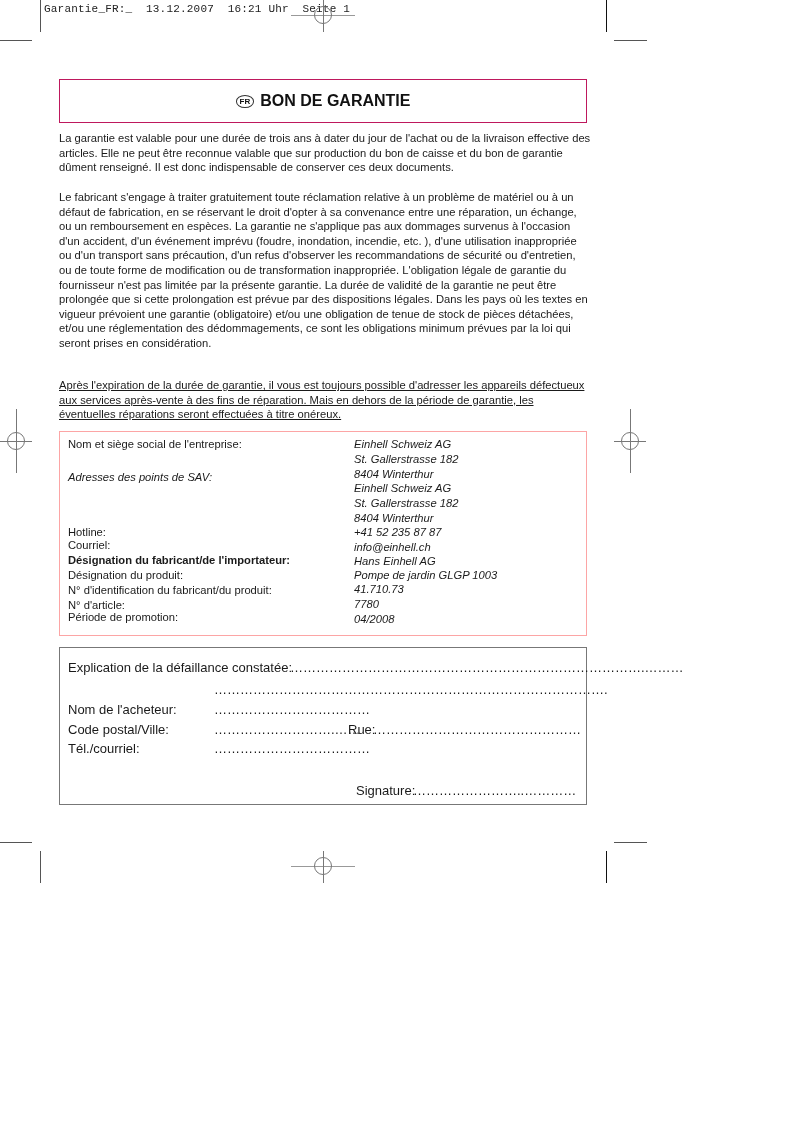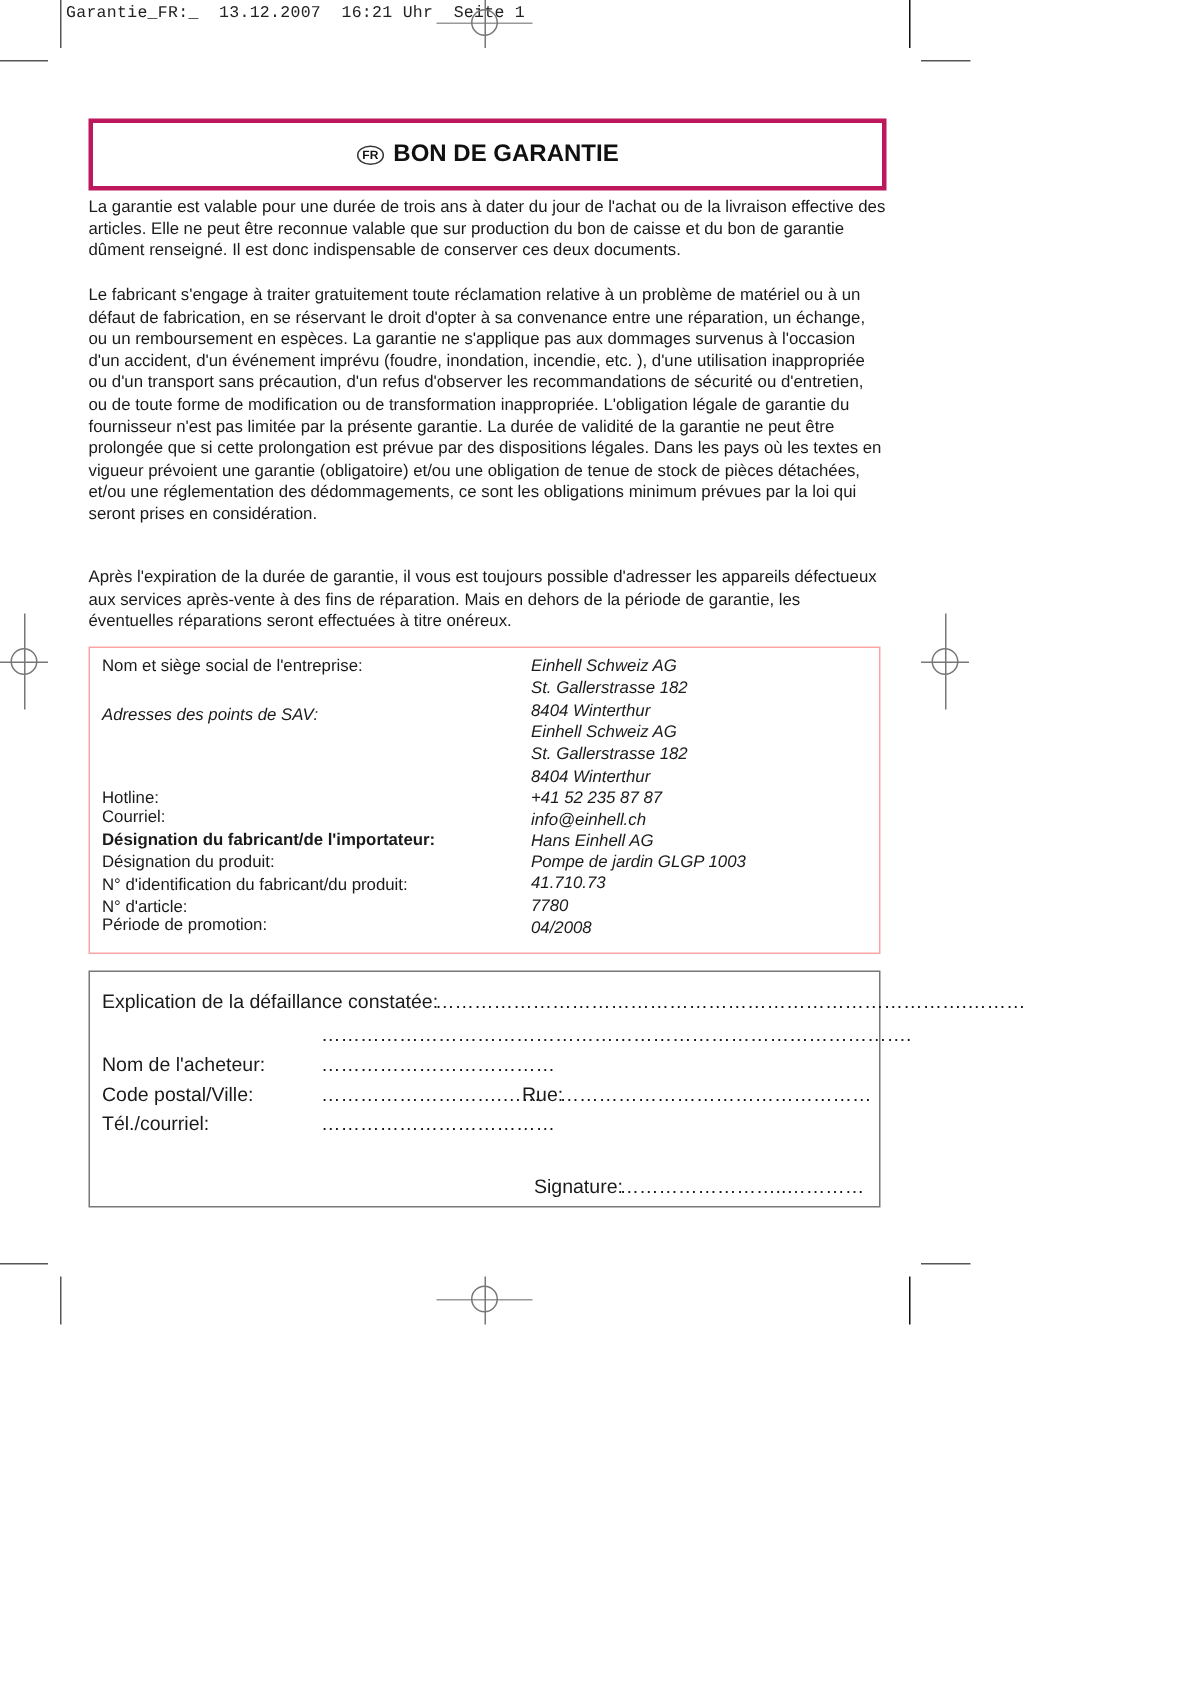--- a/index.html
+++ b/index.html
@@ -3,21 +3,21 @@
 <meta charset="utf-8">
 <style>
   html, body { margin:0; padding:0; background:#fff; }
   body { width:802px; height:1134px; position:relative; overflow:hidden;
          font-family:"Liberation Sans", sans-serif; color:#1a1a1a; }
   .slug { position:absolute; left:44px; top:3px; font-family:"Liberation Mono", monospace;
           font-size:11px; color:#222; white-space:pre; letter-spacing:0.2px; }
   .mark { position:absolute; background:#555; }
   .reg { position:absolute; width:16px; height:16px; border:1px solid #777; border-radius:50%; }
   .title-box { position:absolute; left:59px; top:79px; width:526px; height:42px;
-               border:3px solid #be185d; display:flex; align-items:center; justify-content:center; }
+               border:1px solid #be185d; display:flex; align-items:center; justify-content:center; }
   .title { font-size:16px; font-weight:bold; color:#111; display:flex; align-items:center; gap:6px; }
   .fr-badge { display:inline-block; font-size:8px; font-weight:bold; border:1px solid #333;
               border-radius:50%; padding:1px 3px; line-height:9px; }
   .para { position:absolute; left:59px; width:532px; font-size:11.2px; line-height:14.6px; color:#1a1a1a; }
   .info-box { position:absolute; left:59px; top:431px; width:526px; height:203px; border:1px solid #fca5a5; }
   .info-row { position:absolute; font-size:11.2px; line-height:14px; }
   .info-label { left:8px; }
   .info-val { left:294px; font-style:italic; }
   .form-box { position:absolute; left:59px; top:647px; width:526px; height:156px; border:1px solid #777; }
   .form-text { position:absolute; font-size:13px; line-height:14px; white-space:nowrap; }
@@ -59,21 +59,21 @@
 
 <div class="title-box">
   <div class="title">
     <span class="fr-badge">FR</span>
     <span>BON DE GARANTIE</span>
   </div>
 </div>
 
 <div class="para" style="top:131px;">La garantie est valable pour une durée de trois ans à dater du jour de l'achat ou de la livraison effective des articles. Elle ne peut être reconnue valable que sur production du bon de caisse et du bon de garantie dûment renseigné. Il est donc indispensable de conserver ces deux documents.</div>
 <div class="para" style="top:190px;">Le fabricant s'engage à traiter gratuitement toute réclamation relative à un problème de matériel ou à un défaut de fabrication, en se réservant le droit d'opter à sa convenance entre une réparation, un échange, ou un remboursement en espèces. La garantie ne s'applique pas aux dommages survenus à l'occasion d'un accident, d'un événement imprévu (foudre, inondation, incendie, etc. ), d'une utilisation inappropriée ou d'un transport sans précaution, d'un refus d'observer les recommandations de sécurité ou d'entretien, ou de toute forme de modification ou de transformation inappropriée. L'obligation légale de garantie du fournisseur n'est pas limitée par la présente garantie. La durée de validité de la garantie ne peut être prolongée que si cette prolongation est prévue par des dispositions légales. Dans les pays où les textes en vigueur prévoient une garantie (obligatoire) et/ou une obligation de tenue de stock de pièces détachées, et/ou une réglementation des dédommagements, ce sont les obligations minimum prévues par la loi qui seront prises en considération.</div>
-<div class="para" style="top:378px;">Après l'expiration de la durée de garantie, il vous est toujours possible d'adresser les appareils défectueux aux services après-vente à des fins de réparation. Mais en dehors de la période de garantie, les éventuelles réparations seront effectuées à titre onéreux.</div>
+<div class="para" style="top:378px;text-decoration:underline;">Après l'expiration de la durée de garantie, il vous est toujours possible d'adresser les appareils défectueux aux services après-vente à des fins de réparation. Mais en dehors de la période de garantie, les éventuelles réparations seront effectuées à titre onéreux.</div>
 
 <div class="info-box">
   <div class="info-row info-label" style="top:5px;">Nom et siège social de l'entreprise:</div>
   <div class="info-row info-val" style="top:5px;">Einhell Schweiz AG</div>
   <div class="info-row info-val" style="top:20px;">St. Gallerstrasse 182</div>
   <div class="info-row info-val" style="top:35px;">8404 Winterthur</div>
 
   <div class="info-row info-label" style="top:38px;font-style:italic;">Adresses des points de SAV:</div>
   <div class="info-row info-val" style="top:49px;">Einhell Schweiz AG</div>
   <div class="info-row info-val" style="top:64px;">St. Gallerstrasse 182</div>

